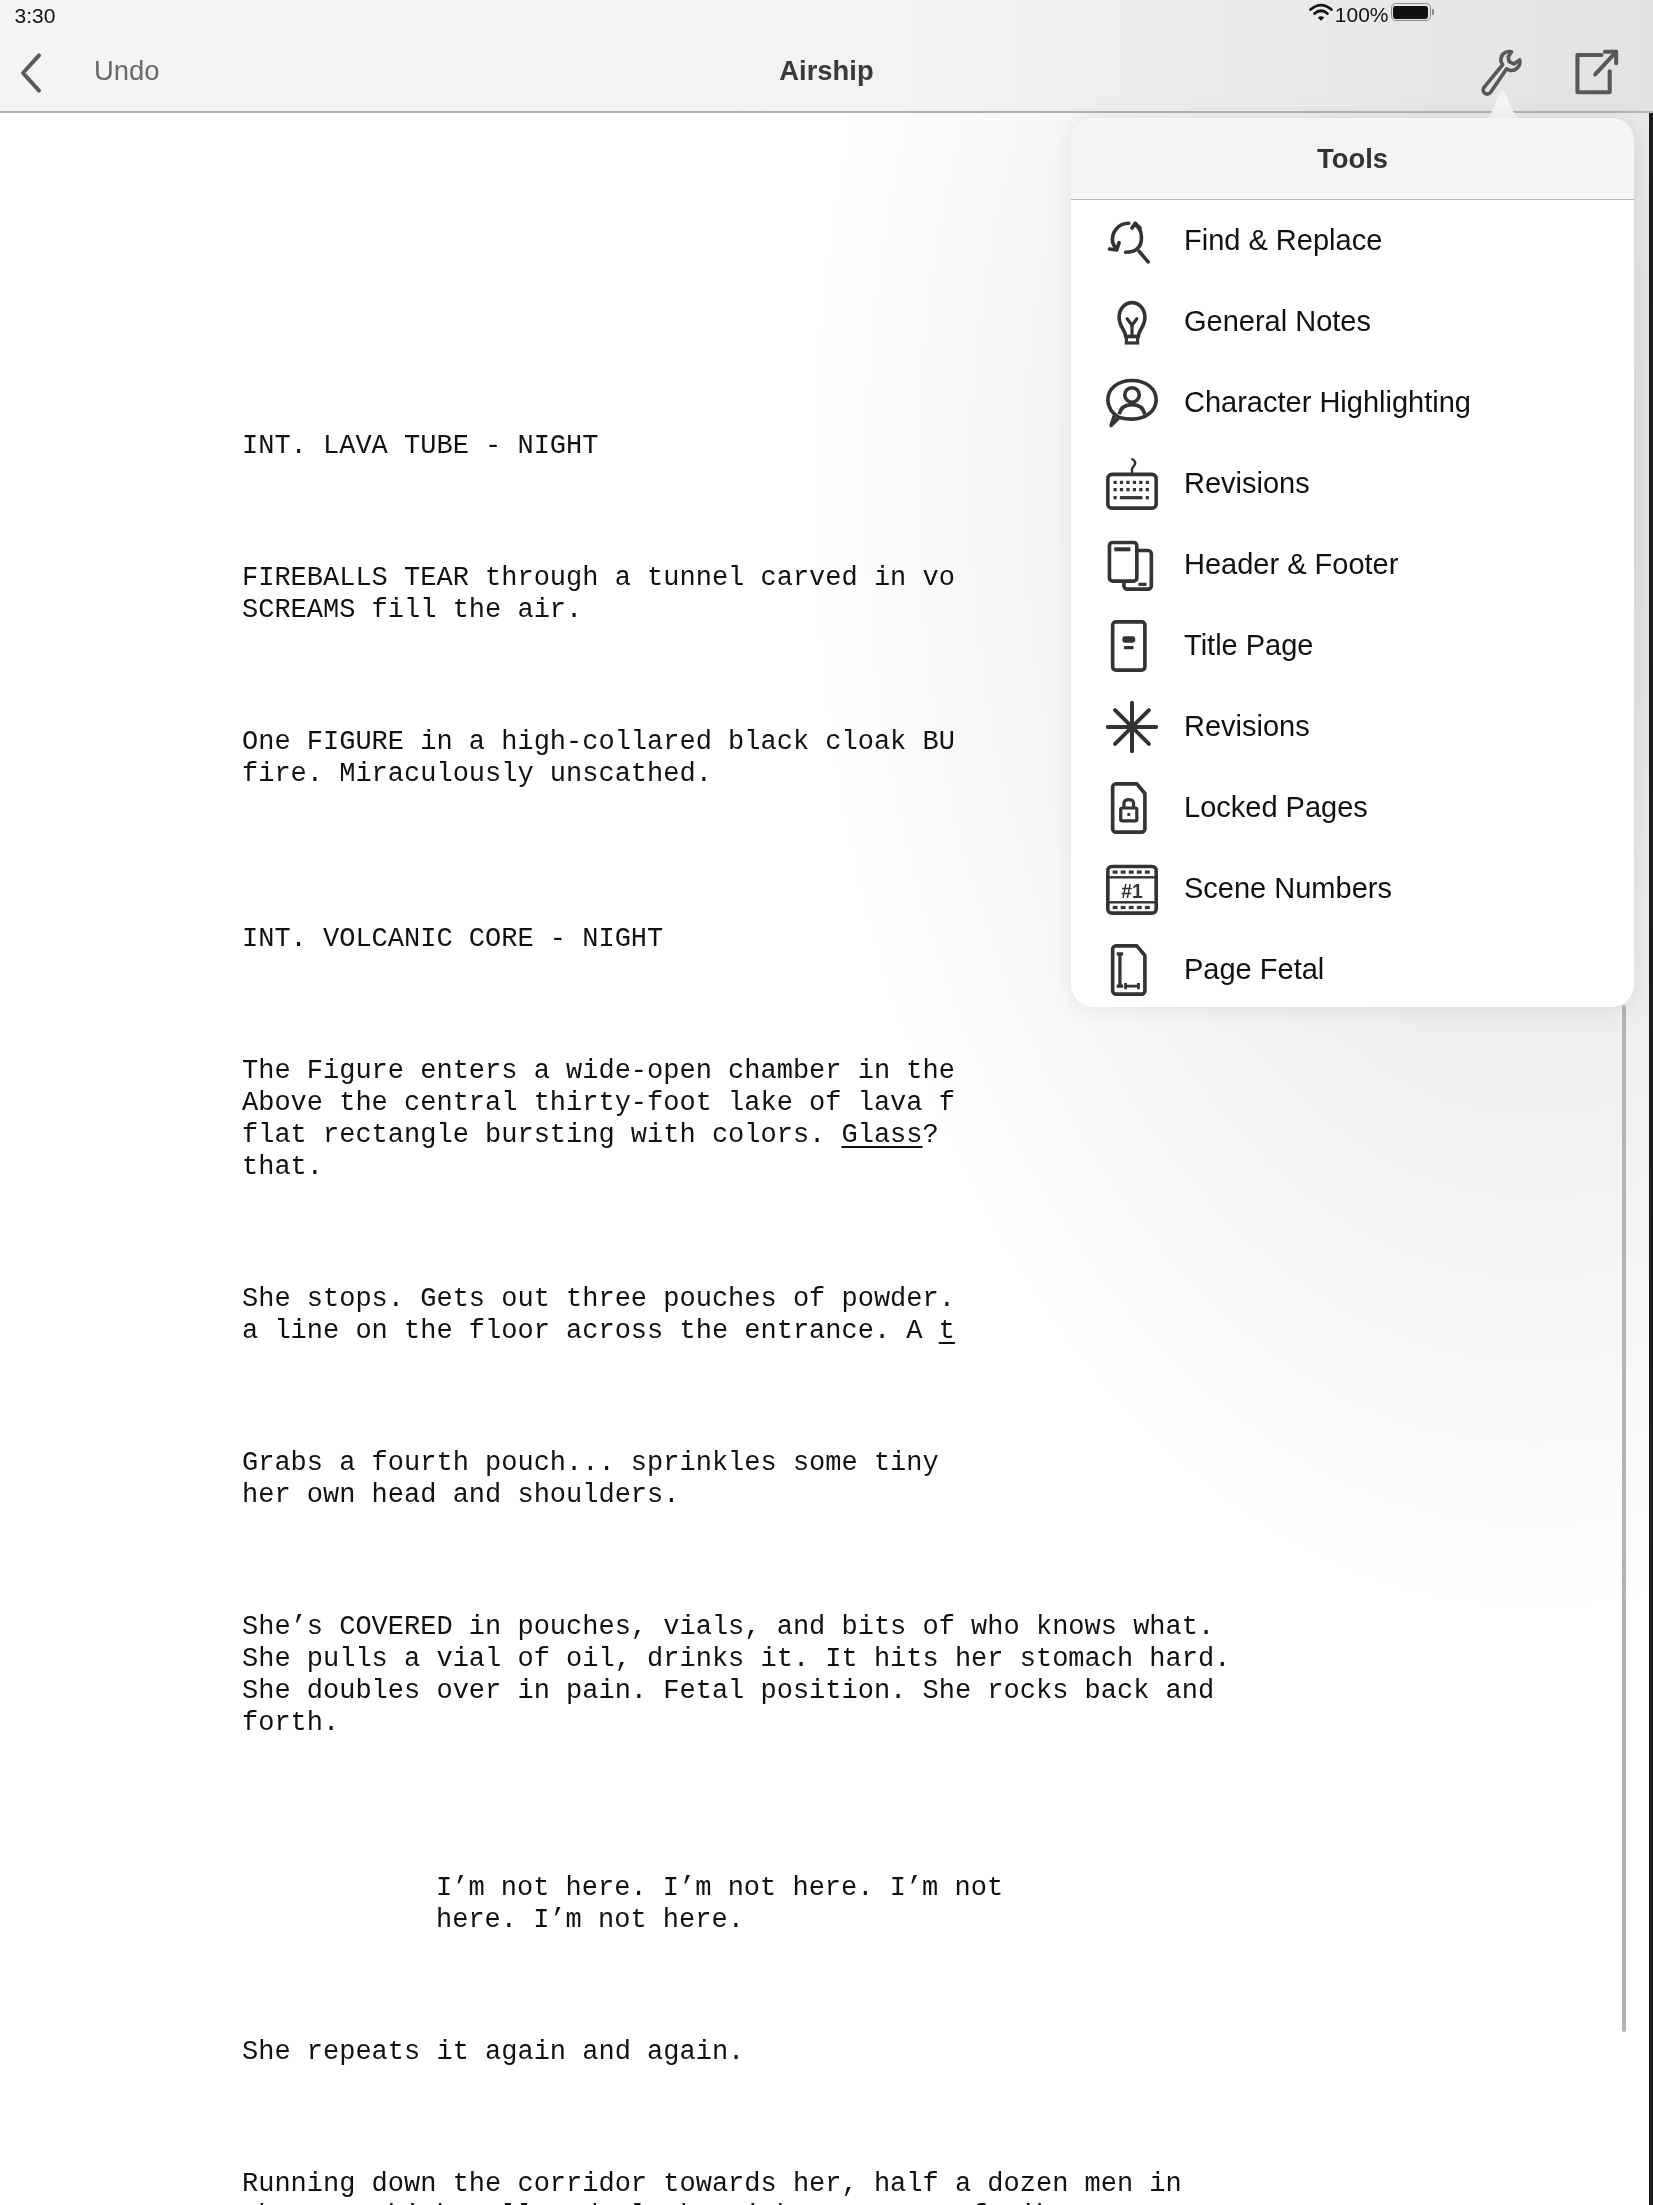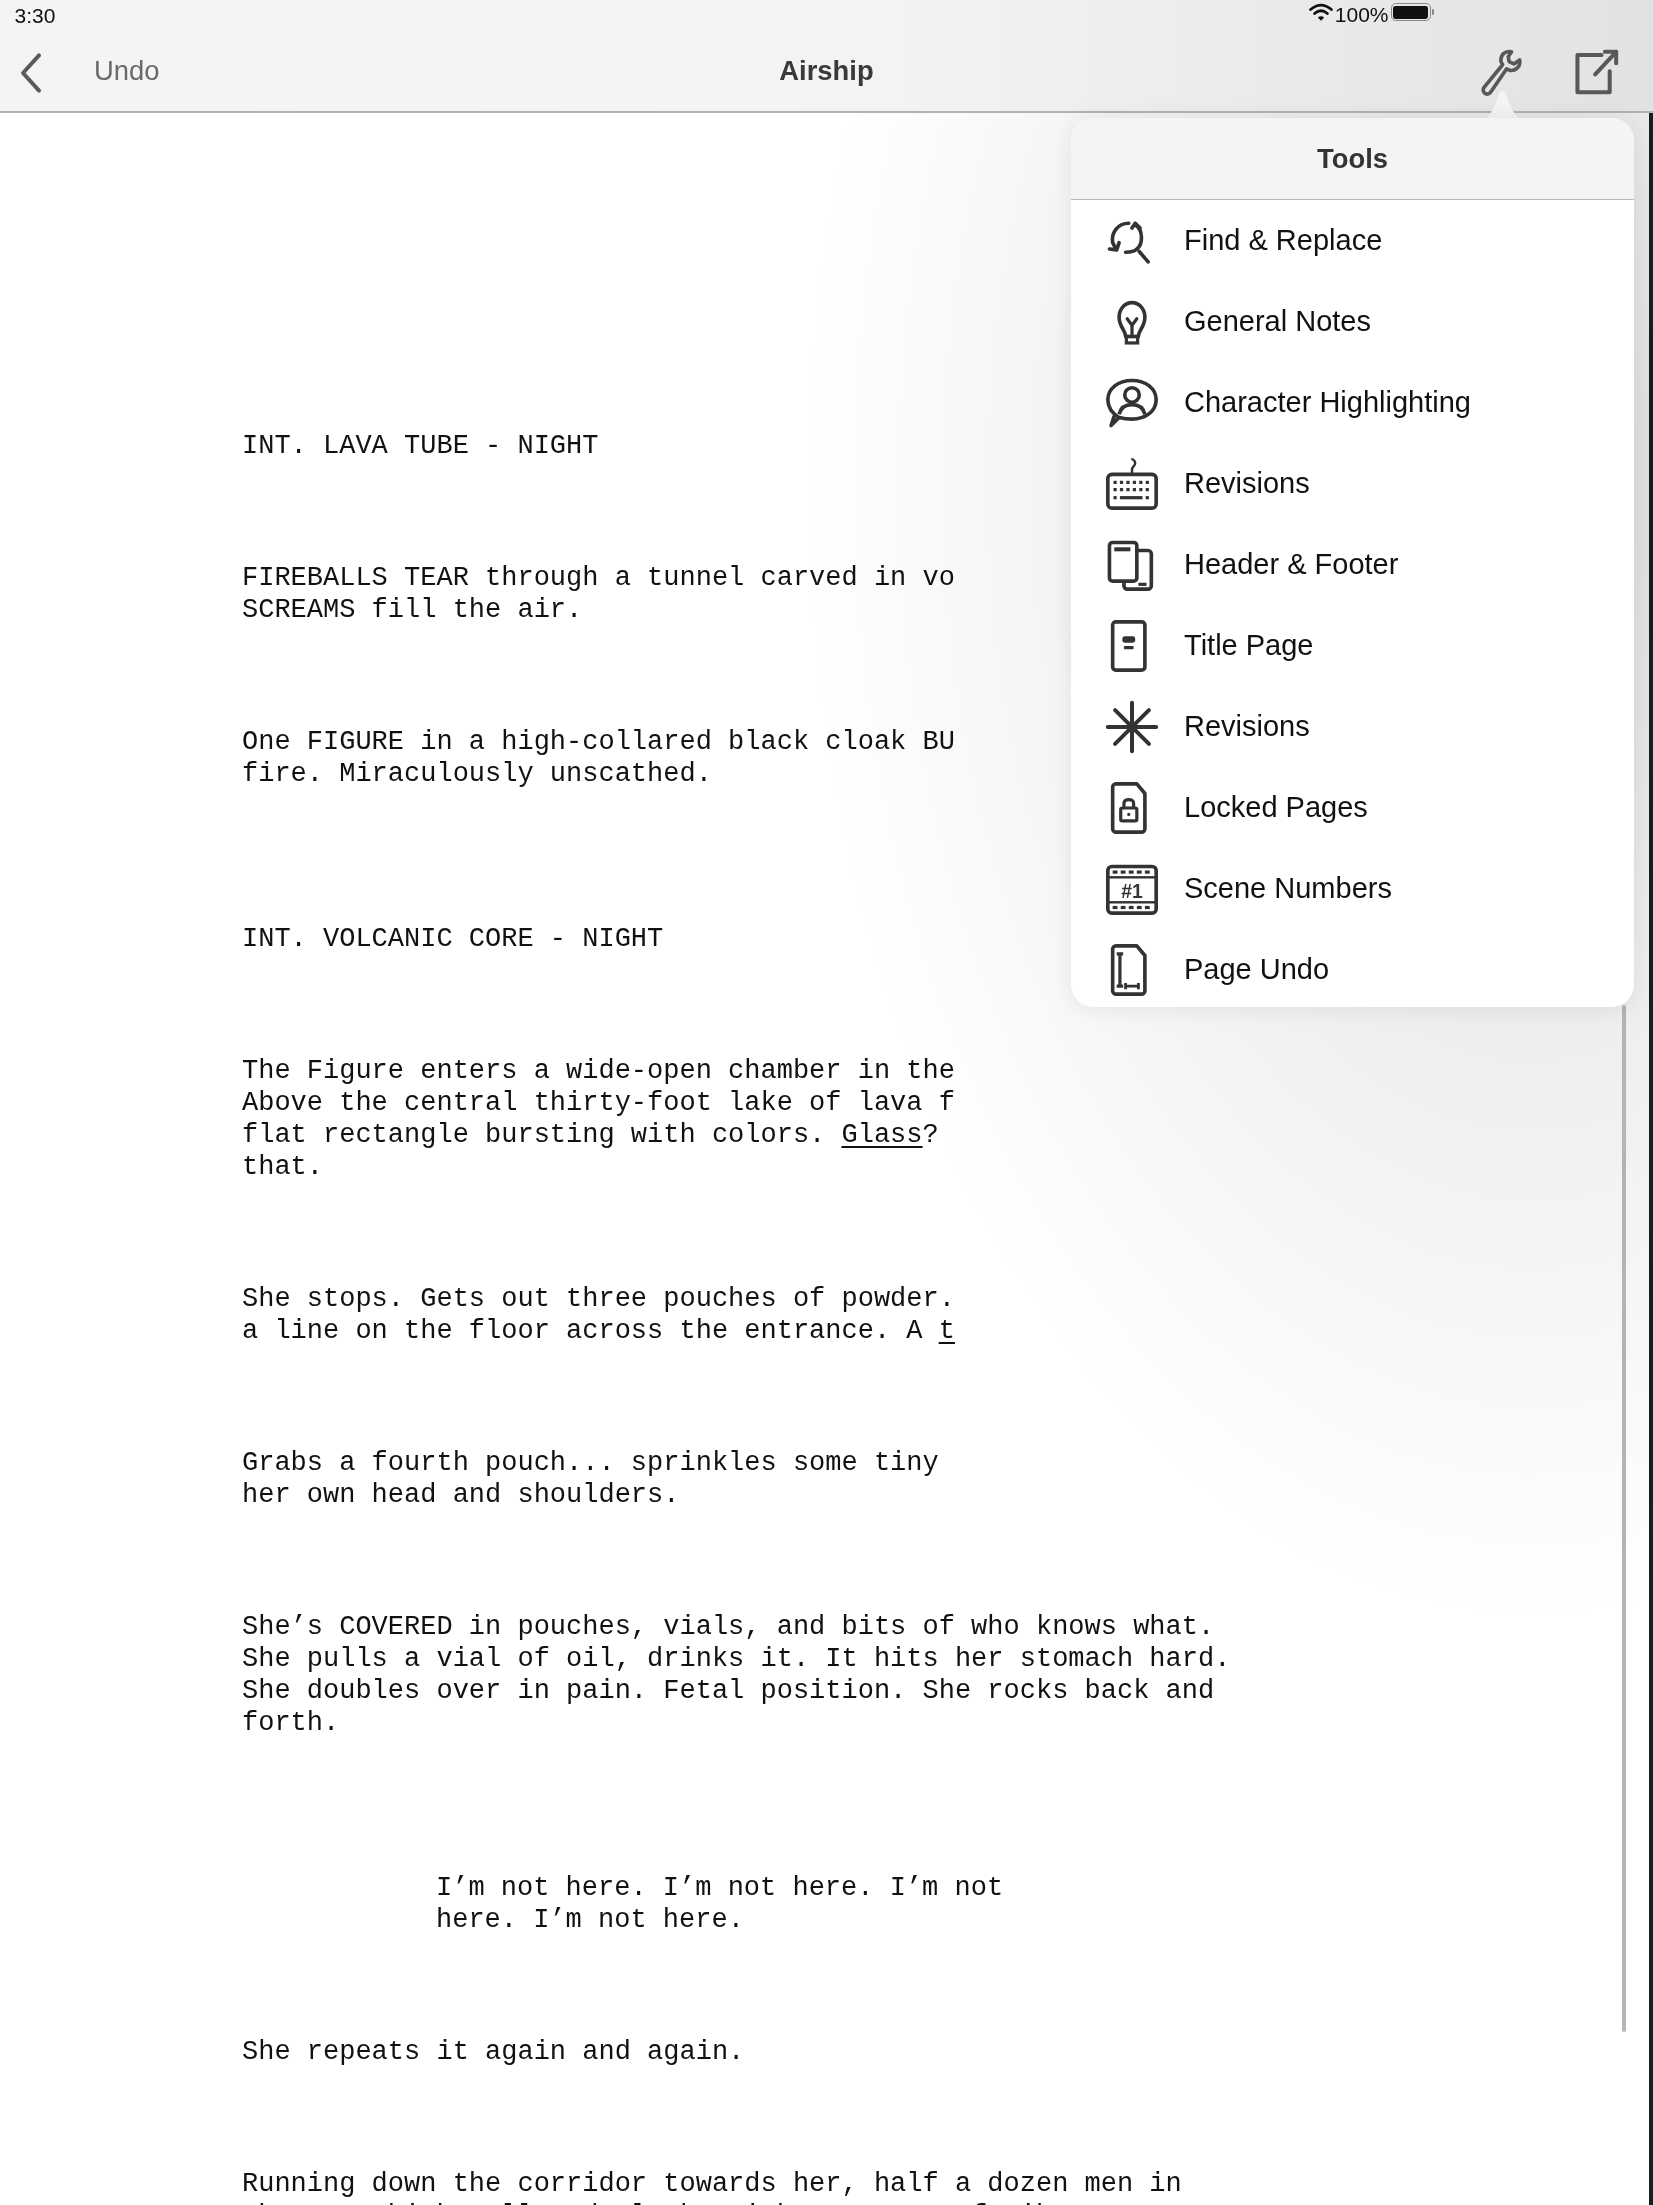--- a/index.html
+++ b/index.html
@@ -319,18 +319,18 @@
         <svg width="58" height="58" viewBox="0 0 72 72">
           <path d="M12 10 C12 8 14 6 16 6 H42 L52 18 V62 C52 64 50 66 48 66 H16 C14 66 12 64 12 62 Z" fill="none" stroke="#333" stroke-width="4.5" stroke-linejoin="round"></path>
           <line x1="21" y1="16" x2="21" y2="56" stroke="#333" stroke-width="4"></line>
           <line x1="17" y1="16" x2="25" y2="16" stroke="#333" stroke-width="4"></line>
           <line x1="17" y1="56" x2="25" y2="56" stroke="#333" stroke-width="4"></line>
           <line x1="28" y1="56" x2="44" y2="56" stroke="#333" stroke-width="3.5"></line>
           <line x1="28" y1="52" x2="28" y2="60" stroke="#333" stroke-width="3.5"></line>
           <line x1="44" y1="52" x2="44" y2="60" stroke="#333" stroke-width="3.5"></line>
         </svg>
       </span>
-      <span class="label">Page Undo</span>
+      <span class="label">Page Fetal</span>
     </div>
 
   </div>
 </div>
 
 
 </body></html>

